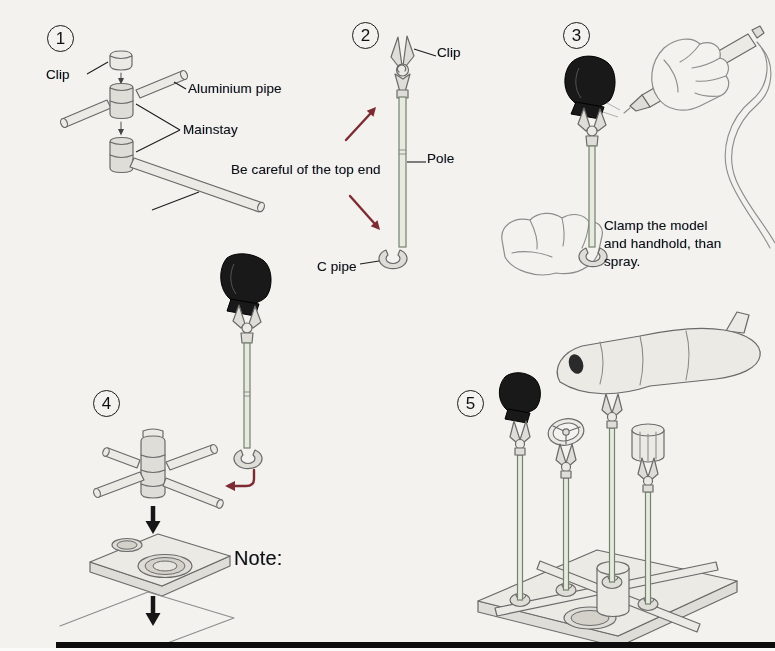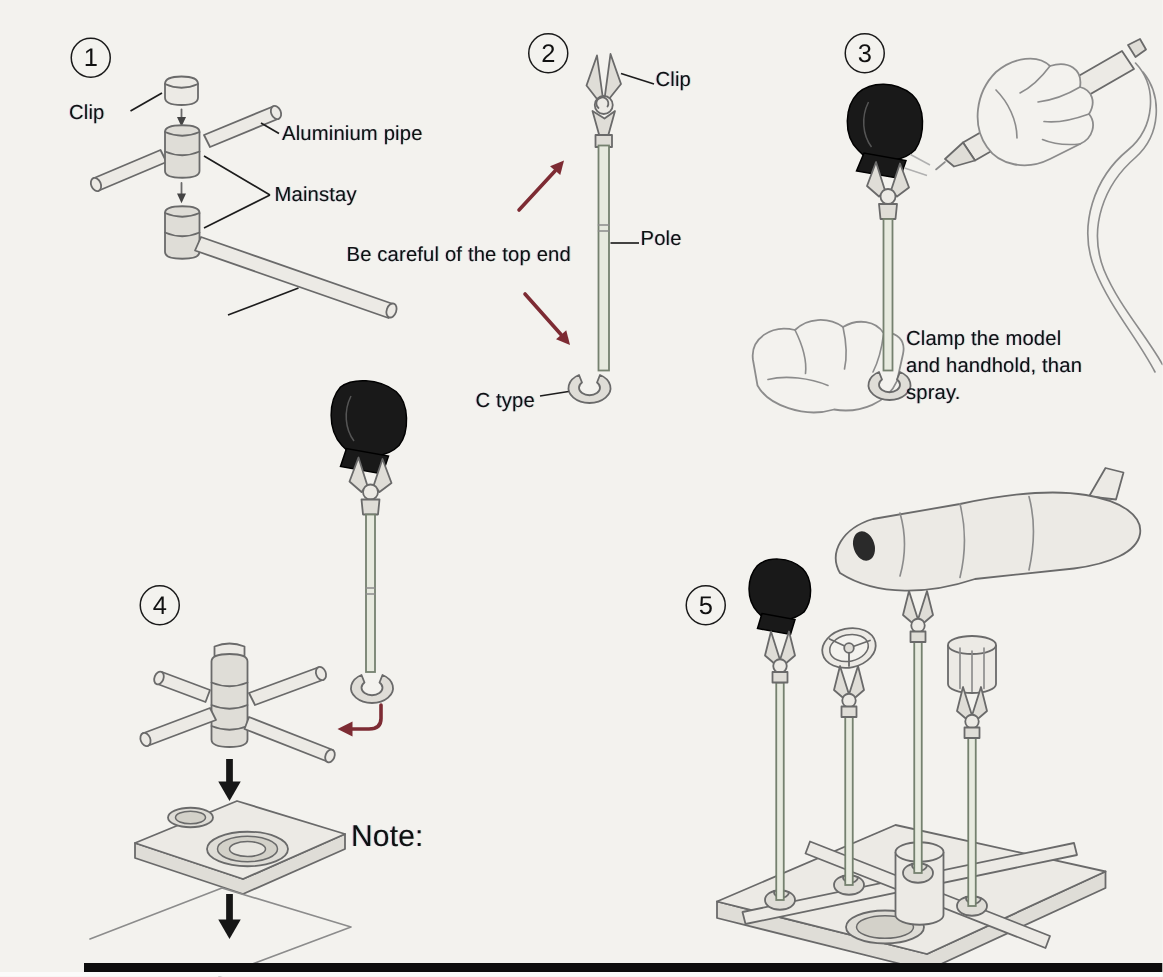--- a/index.html
+++ b/index.html
@@ -277,21 +277,21 @@
       <span>5</span>
     </div>
 
   <div class="lbl" style="left:46px; top:66px;">Clip</div>
   <div class="lbl" style="left:188px; top:80px;">Aluminium pipe</div>
   <div class="lbl" style="left:183px; top:121px;">Mainstay</div>
 
   <div class="lbl" style="left:437px; top:44px;text-align:center;">Clip</div>
   <div class="lbl" style="left:231px; top:151px;margin-top:10px;">Be careful of the top end</div>
   <div class="lbl" style="left:427px; top:150px;">Pole</div>
-  <div class="lbl" style="left:317px; top:258px;">C type</div>
+  <div class="lbl" style="left:317px; top:258px;">C pipe</div>
 
   <div class="lbl" style="left:604px; top:217px; width:150px;">Clamp the model
 and handhold, than
 spray.</div>
 
   <div class="lbl note-title" style="left:234px; top:517px;">Note:</div>
 
 </div>
 
 </body></html>

